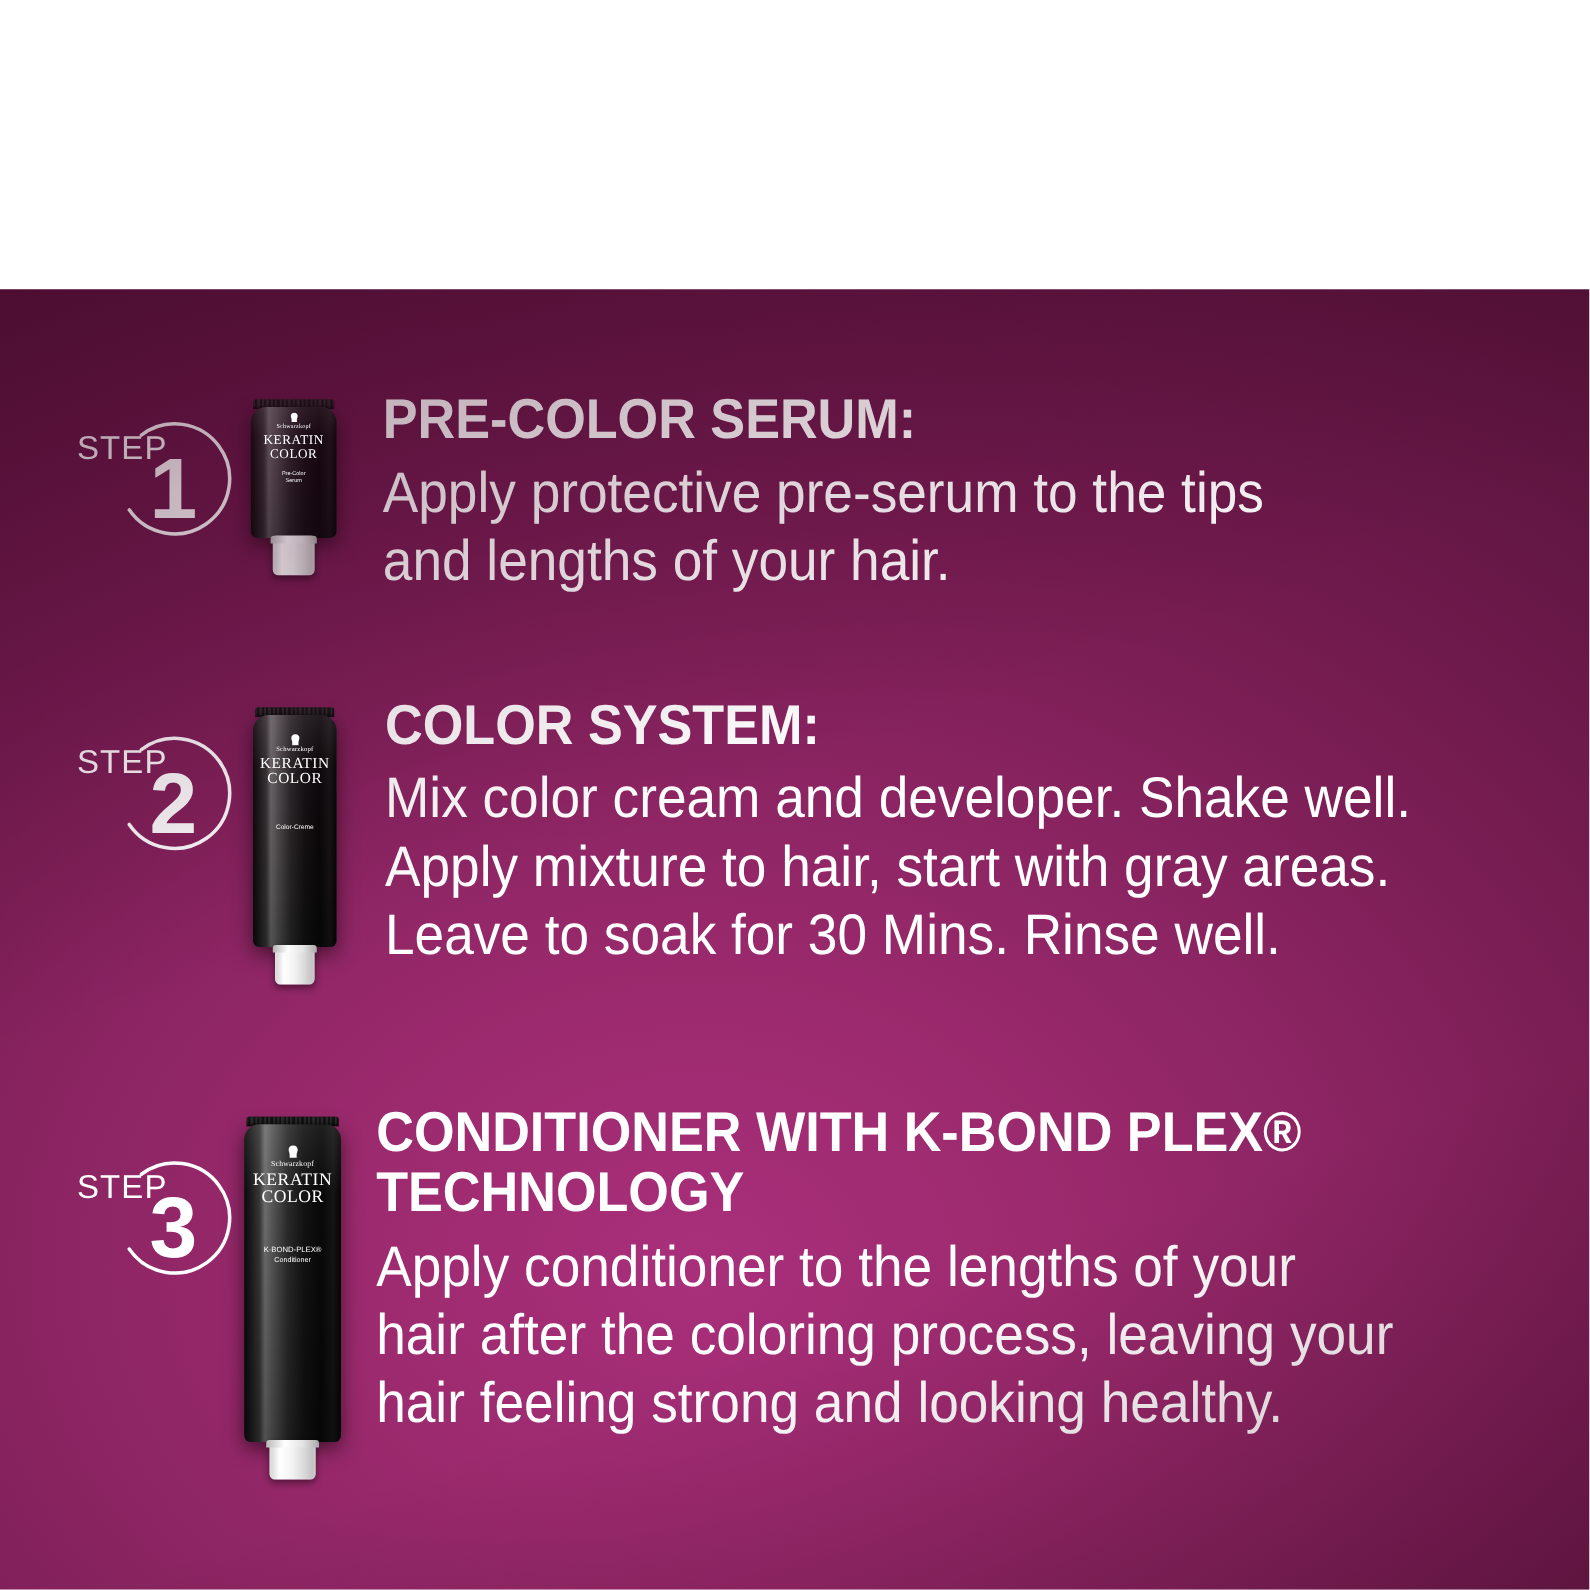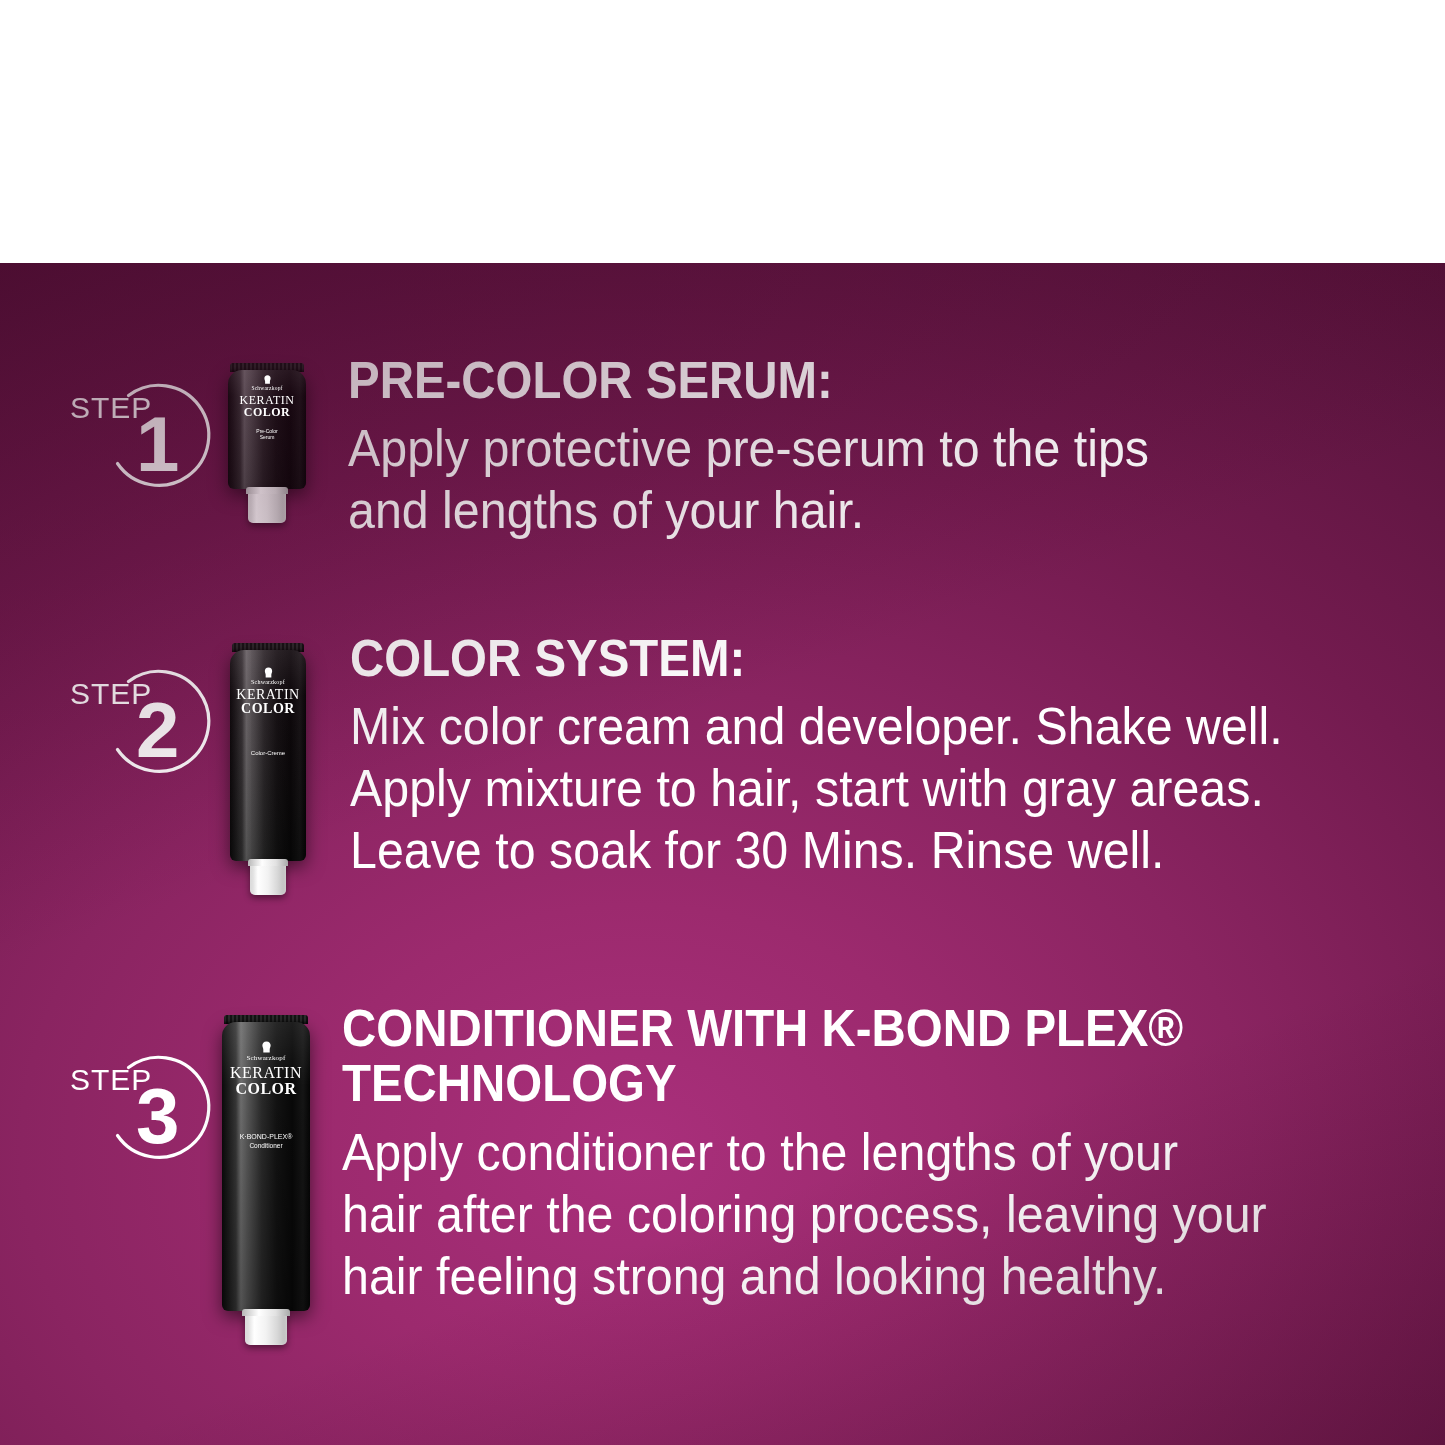--- a/index.html
+++ b/index.html
@@ -196,21 +196,21 @@
   }
   .brand-keratin {
     font-family:"Liberation Serif", serif;
     font-weight:normal;
     letter-spacing:.5px;
     line-height:1;
     white-space:nowrap;
   }
   .brand-color {
     font-family:"Liberation Serif", serif;
-    font-weight:bold;
+    font-weight:normal;
     letter-spacing:.5px;
     line-height:1;
     white-space:nowrap;
   }
   .variant {
     font-family:"Liberation Sans", sans-serif;
     white-space:nowrap;
     line-height:1.25;
   }
 

